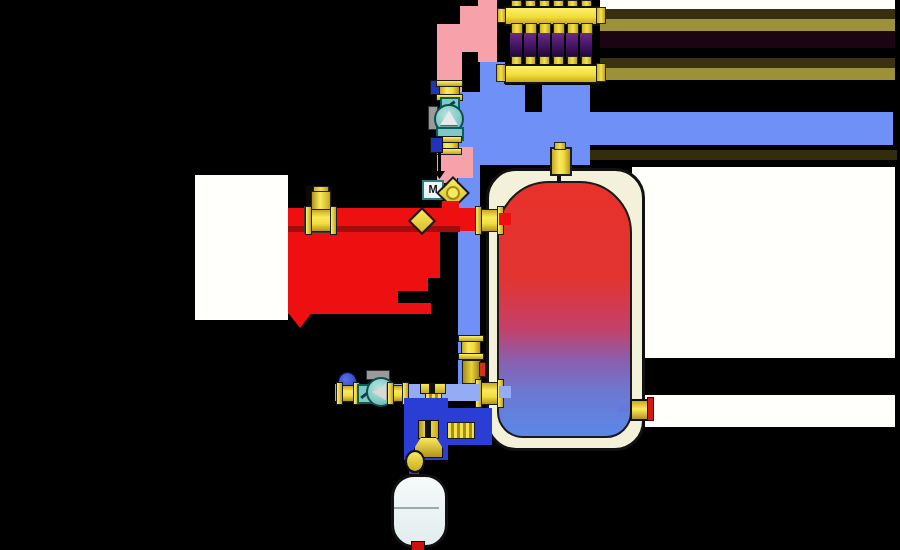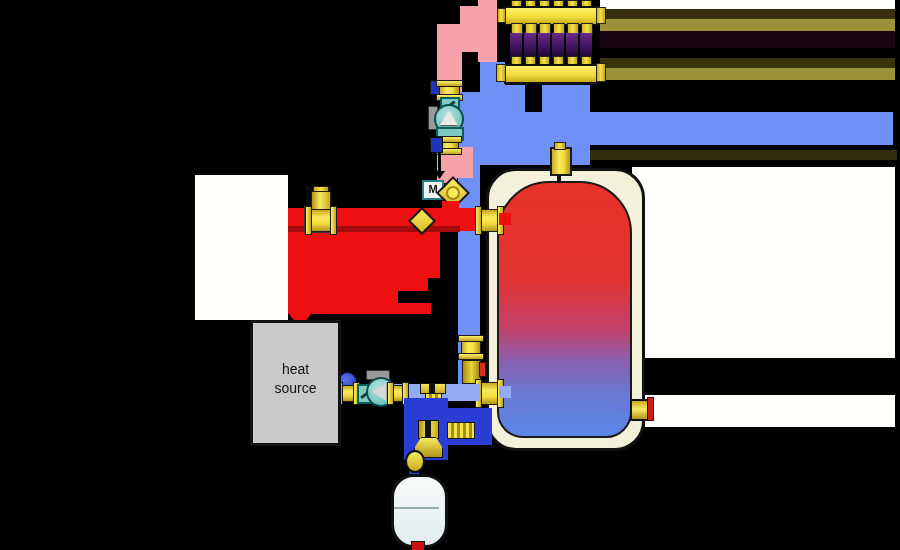--- a/index.html
+++ b/index.html
@@ -163,20 +163,14 @@
   <div class="a" style="left:425px;top:420px;width:6px;height:17px;background:#111;"></div>
   <div class="a" style="left:414px;top:437px;width:27px;height:19px;background:linear-gradient(180deg,#f8ea5e,#b3941a);clip-path:polygon(25% 0,75% 0,100% 55%,100% 100%,0 100%,0 55%);border:1px solid #111;"></div>
   <div class="a ribs" style="left:447px;top:422px;width:26px;height:15px;"></div>
   <div class="a" style="left:409px;top:454px;width:10px;height:20px;background:#2a3ed6;"></div>
   <div class="a" style="left:405px;top:450px;width:16px;height:19px;border-radius:50%;background:linear-gradient(180deg,#f8ea5e,#c9ac1c);border:2px solid #111;"></div>
 
   <div class="a" style="left:391px;top:474px;width:51px;height:68px;background:linear-gradient(180deg,#f6fafa,#e2ecee);border:3px solid #111;border-radius:23px;"></div>
   <div class="a" style="left:394px;top:507px;width:45px;height:2px;background:#9aabab;"></div>
   <div class="a" style="left:411px;top:541px;width:12px;height:8px;background:#cc1111;border:1px solid #111;"></div>
 
-  <div class="a" style="left:250px;top:320px;width:85px;height:120px;background:#c9c9c9;border:3px solid #111;">
-    <div class="a txt" style="left:0;top:37px;width:85px;font-size:14px;line-height:19px;">
-      <div>heat</div>
-      <div>source</div>
-    </div>
-  </div>
 
 </div>
 
 </body></html>

